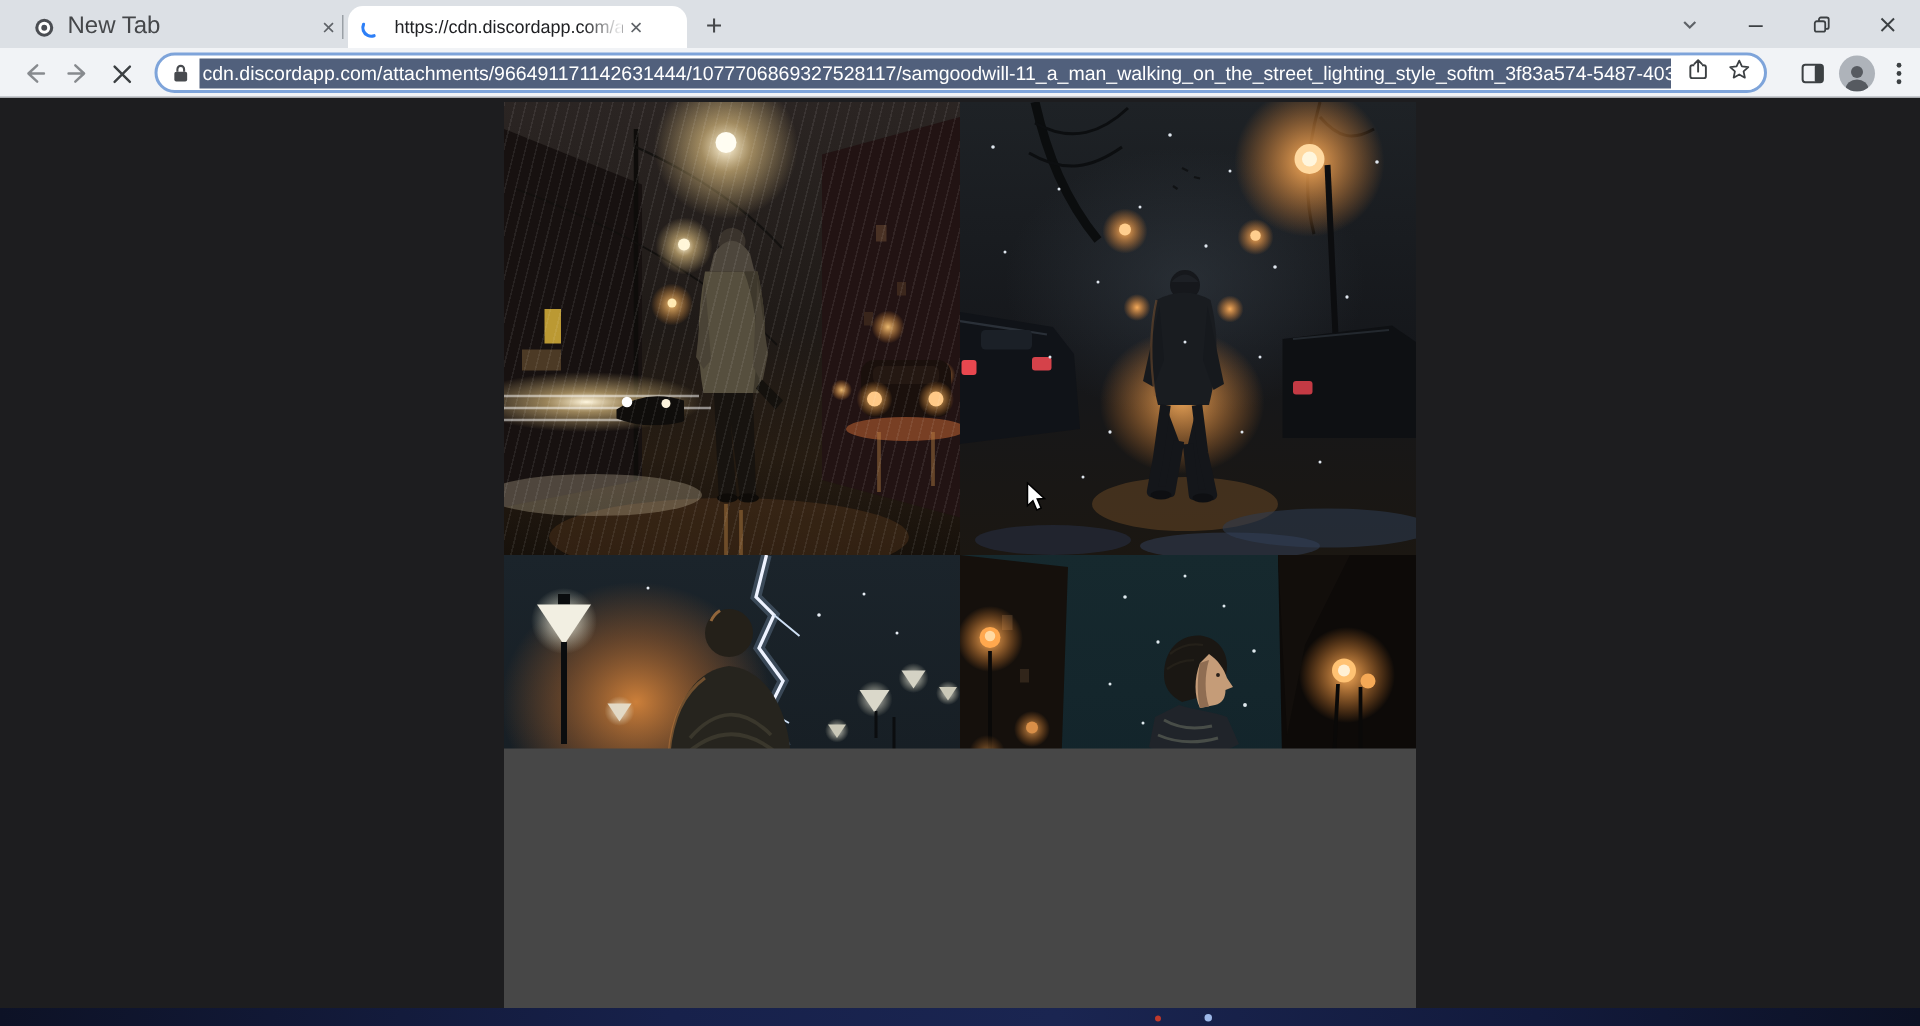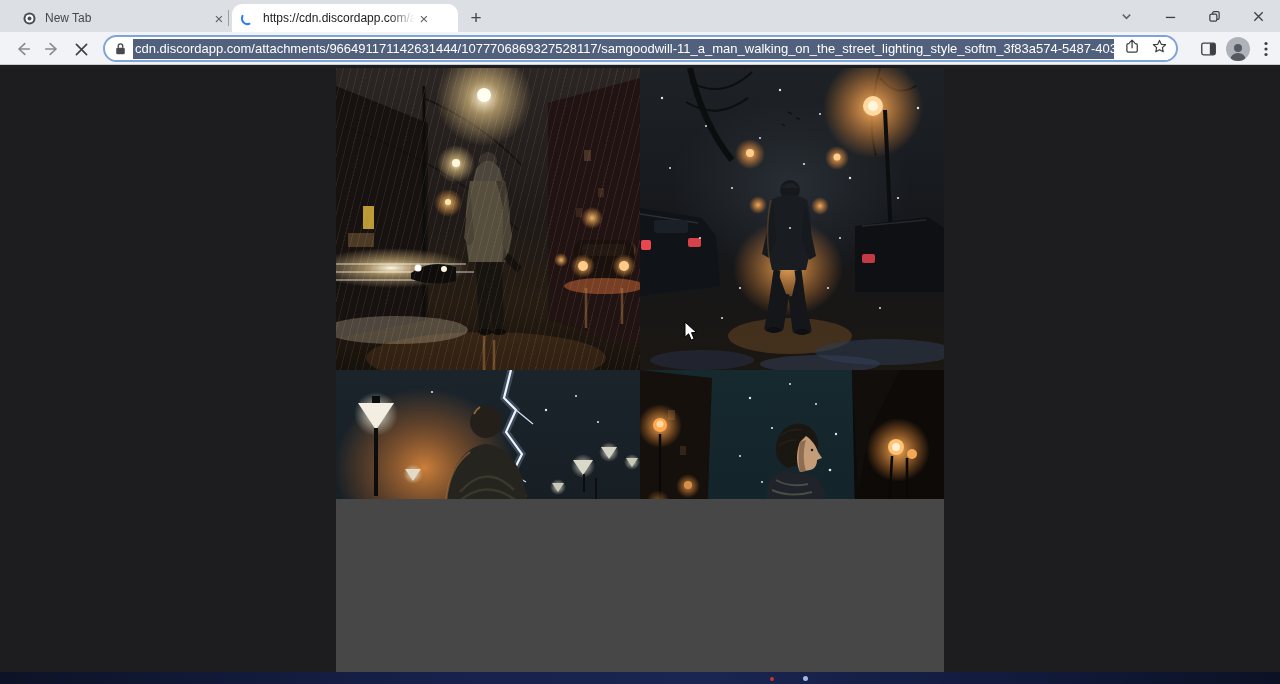--- a/index.html
+++ b/index.html
@@ -3,21 +3,21 @@
 <meta charset="utf-8">
 <style>
   * { margin:0; padding:0; box-sizing:border-box; }
   html,body { width:1280px; height:684px; overflow:hidden; font-family:"Liberation Sans", sans-serif; }
   body { position:relative; background:#1d1d1f; }
 
   
   .titlebar { position:absolute; top:0; left:0; width:1280px; height:32px; background:#dce0e5; }
   .tab { position:absolute; top:4px; height:28px; display:flex; align-items:center; }
   .tab-inactive { left:12px; width:216px; color:#45474a; }
-  .tab-inactive .tab-title { font-size:12px; margin-left:8px; flex:1; white-space:nowrap; overflow:hidden; }
+  .tab-inactive .tab-title { font-size:16px; margin-left:8px; flex:1; white-space:nowrap; overflow:hidden; }
   .tab-active { left:232px; width:226px; background:#ffffff; border-radius:10px 10px 0 0; color:#202124; padding:0 8px; }
   .tab-title-clip { position:relative; font-size:12px; margin-left:8px; width:152px; white-space:nowrap; overflow:hidden; }
   .tab-title-clip .fade { position:absolute; right:0; top:0; bottom:0; width:26px; background:linear-gradient(90deg, rgba(255,255,255,0), #ffffff); }
   .tab-close { font-size:15px; line-height:1; color:#5f6368; width:18px; height:18px; display:flex; align-items:center; justify-content:center; border-radius:50%; cursor:default; }
   .tab-sep { position:absolute; left:228px; top:10px; width:1px; height:16px; background:#9aa0a6; }
   .newtab-btn { position:absolute; left:464px; top:6px; width:24px; height:24px; font-size:19px; color:#45474a; display:flex; align-items:center; justify-content:center; border-radius:50%; }
   .win-controls { position:absolute; right:0; top:0; height:32px; display:flex; align-items:center; }
   .win-btn { width:44px; height:32px; display:flex; align-items:center; justify-content:center; }
 
   

